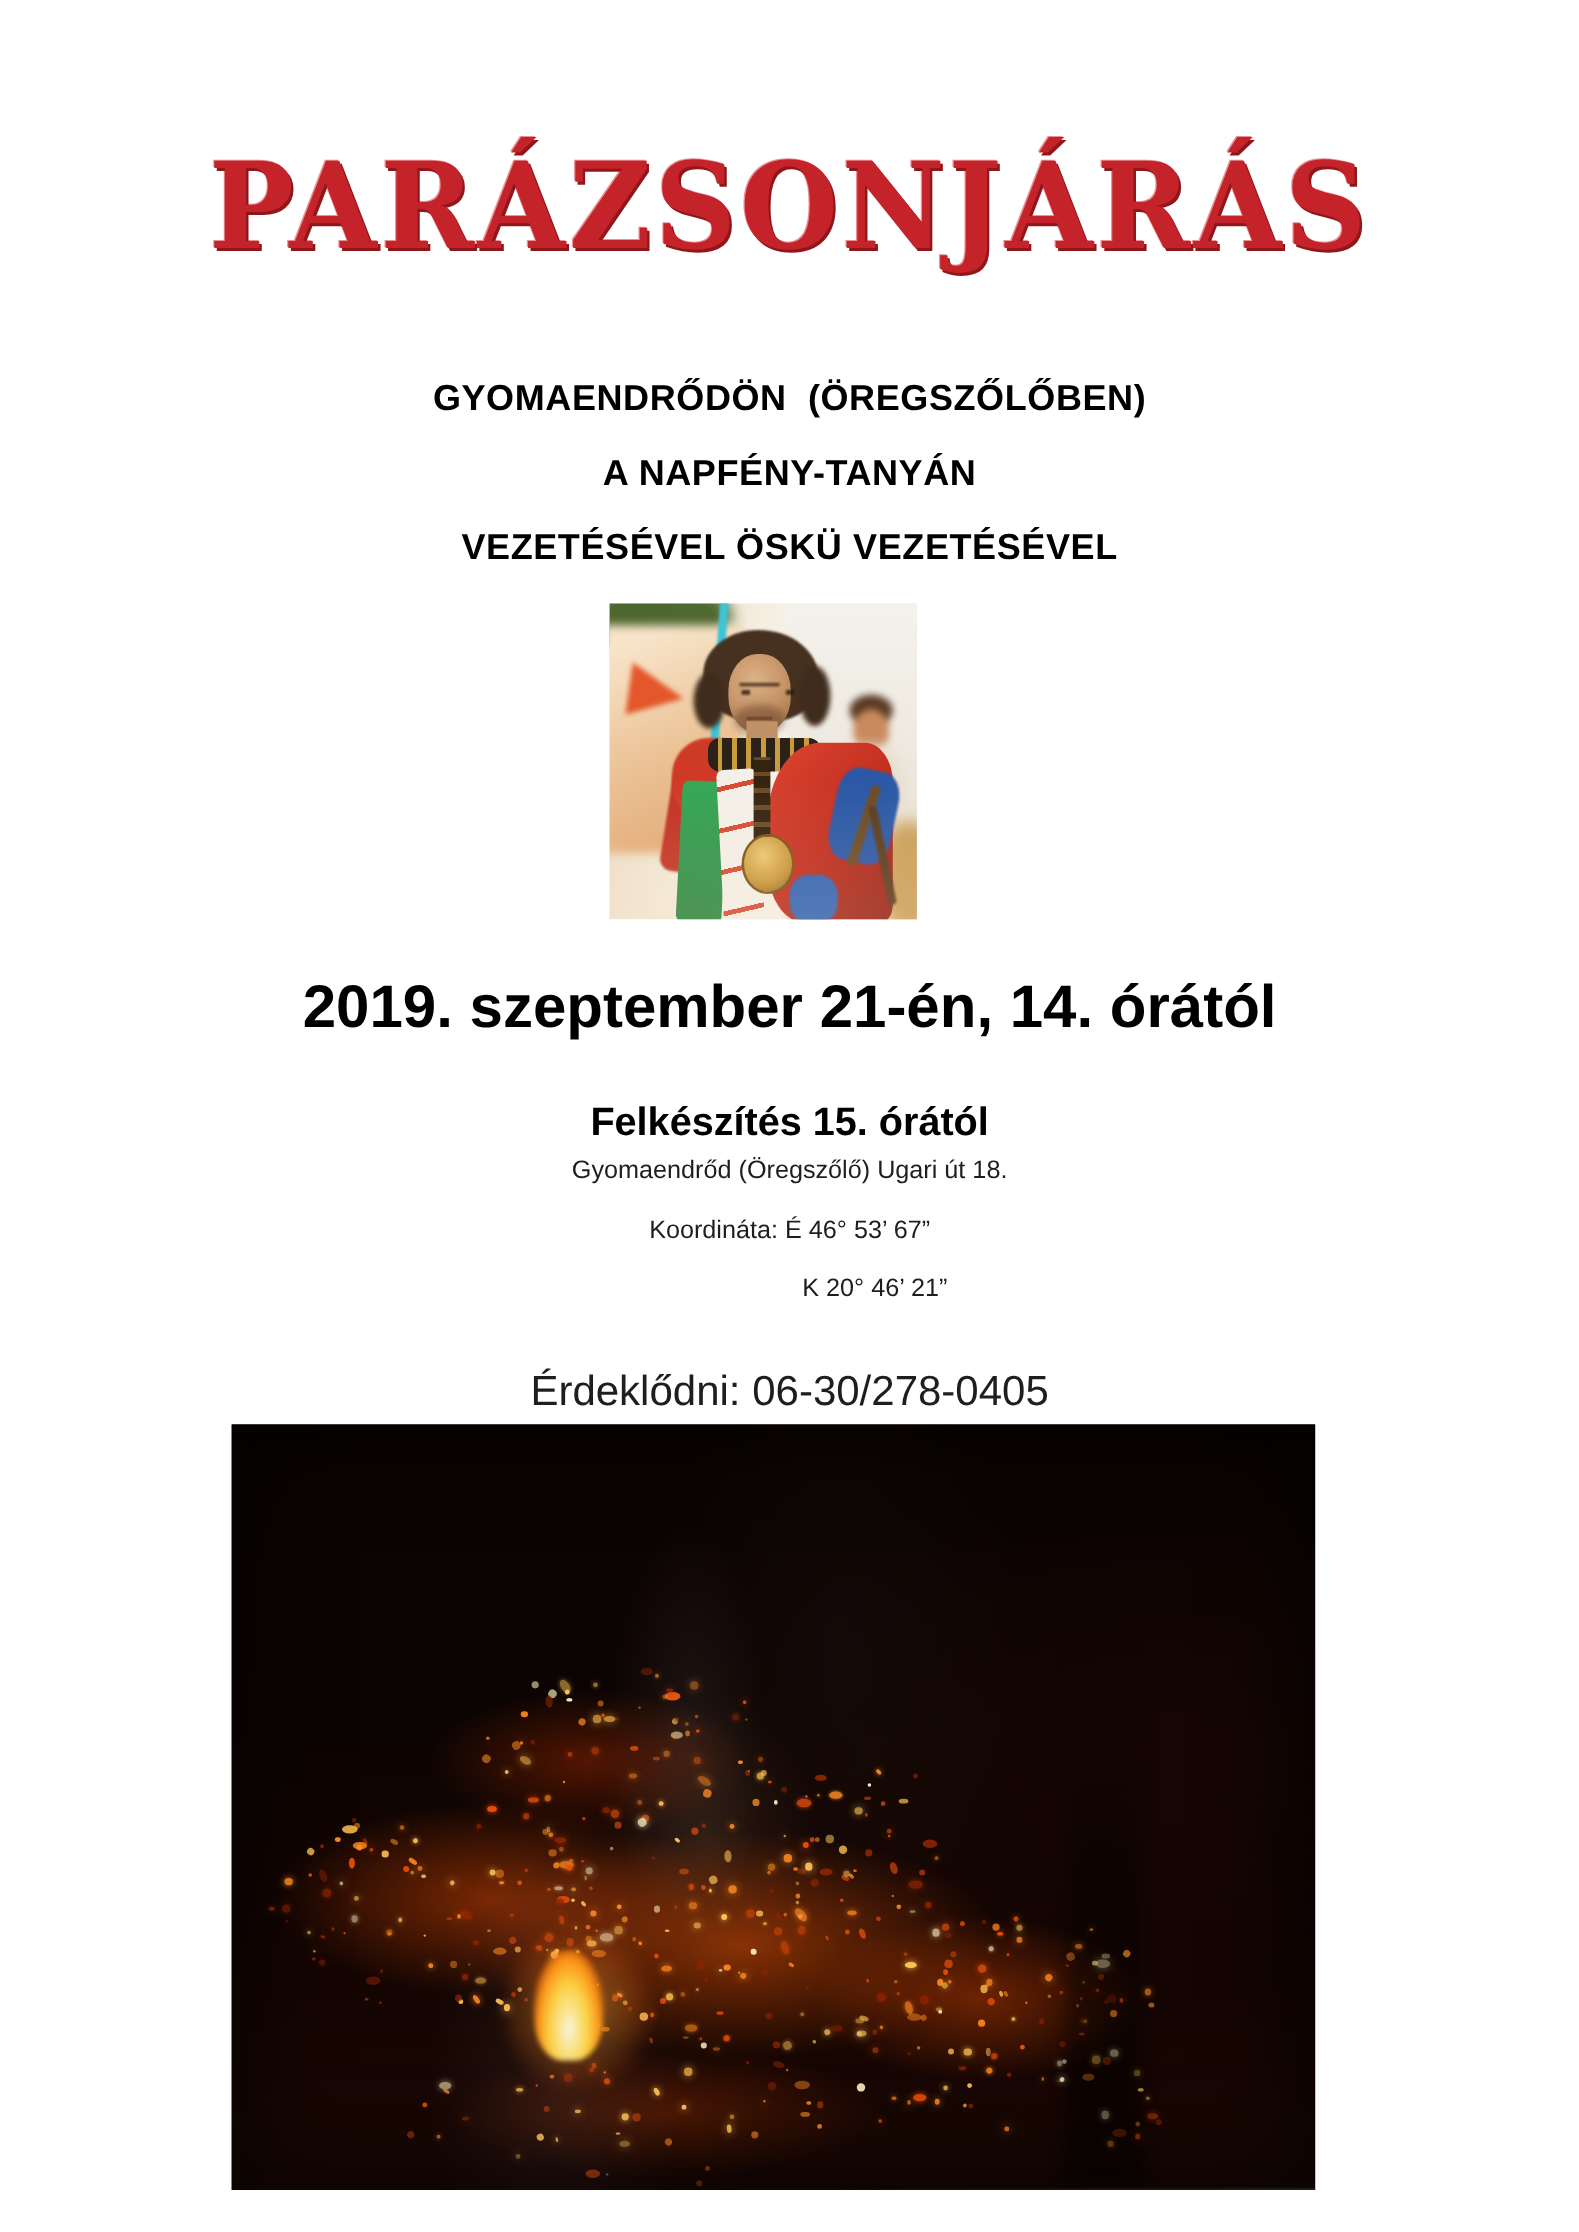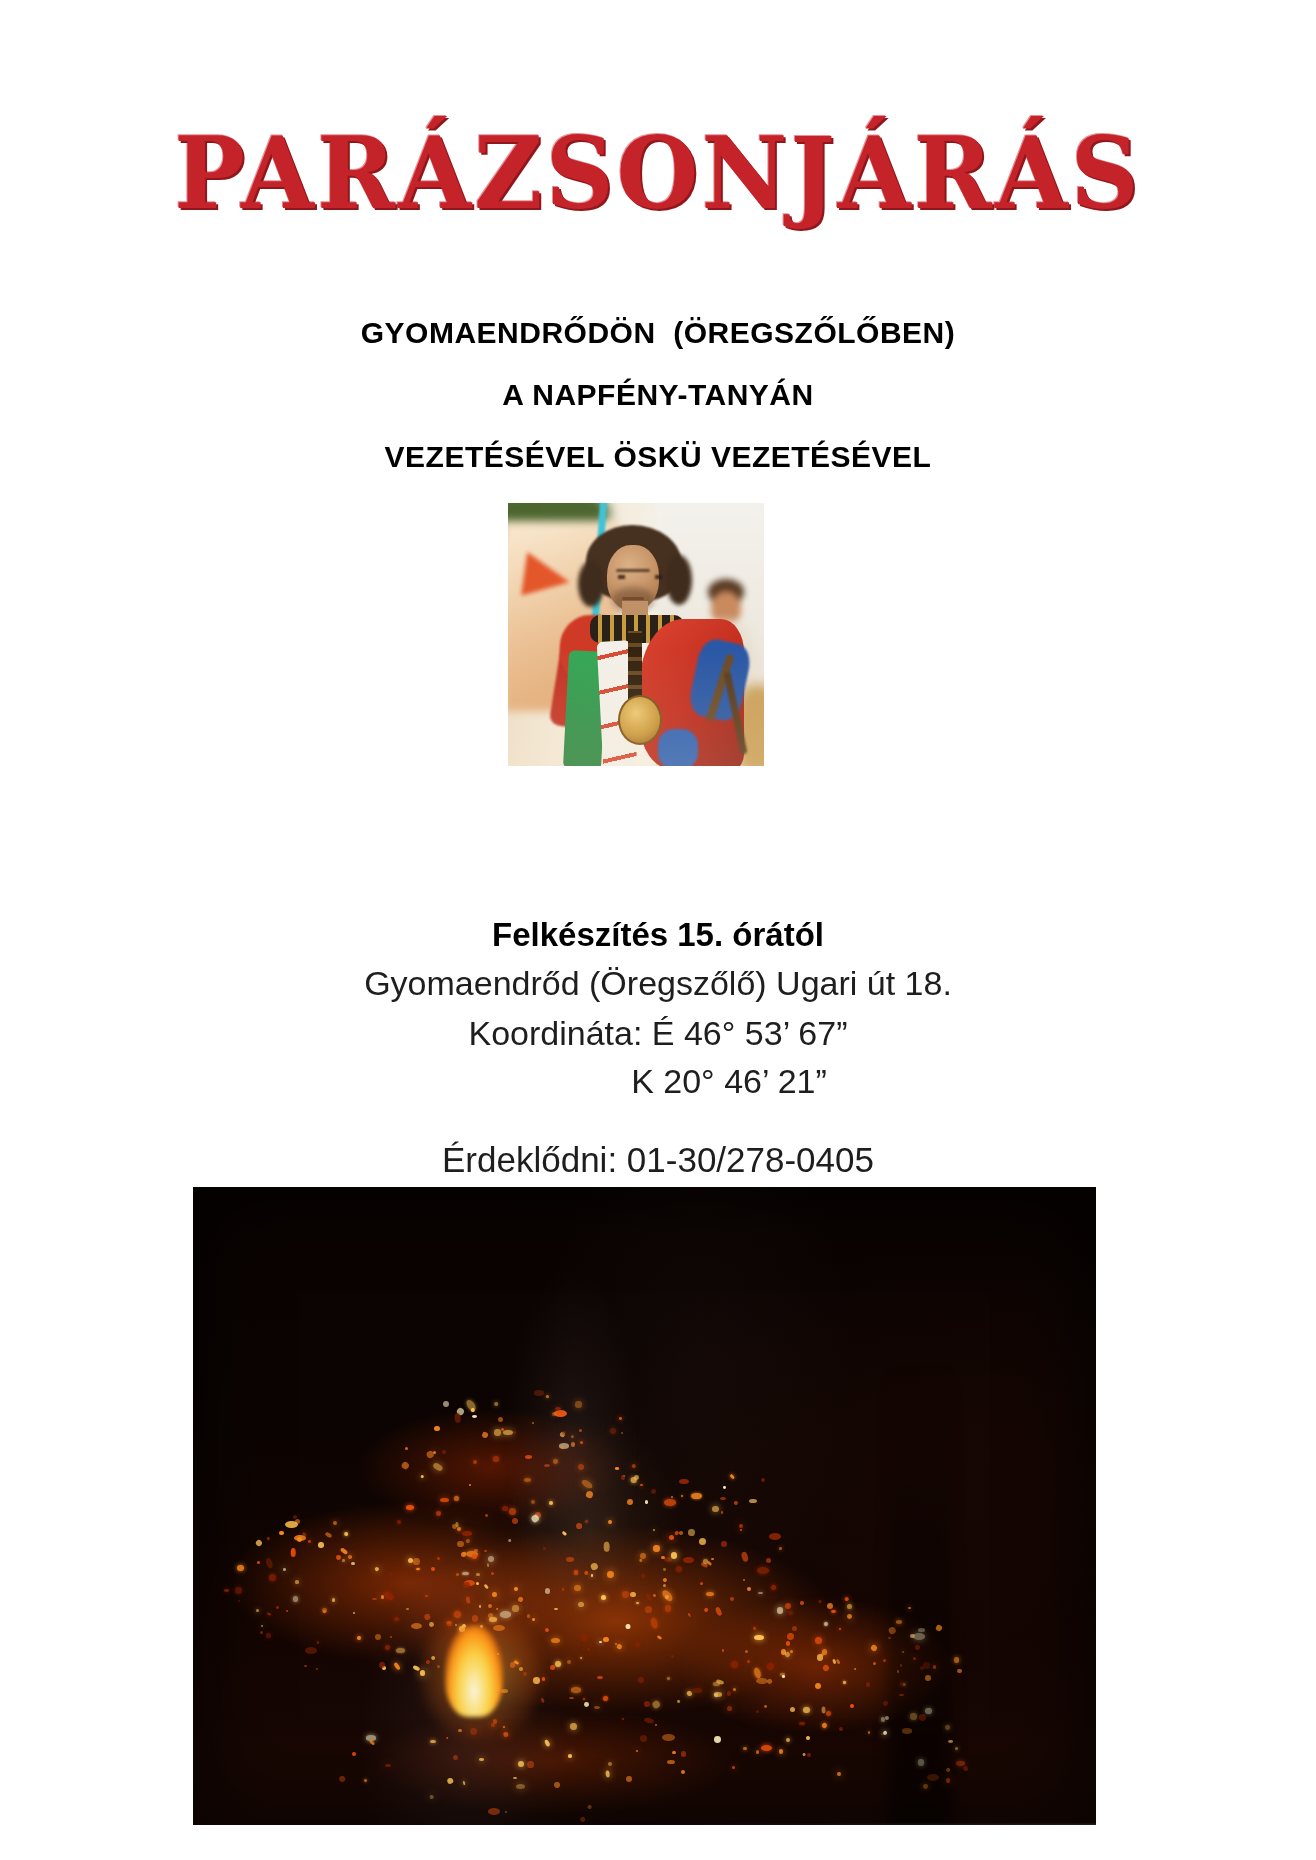--- a/index.html
+++ b/index.html
@@ -70,21 +70,21 @@
     border:2px solid #7c521a;}
   .p-antler1{left:208px;top:150px;width:8px;height:70px;background:#6b4a26;transform:rotate(18deg);border-radius:4px;filter:blur(1px);}
   .p-antler2{left:224px;top:168px;width:7px;height:84px;background:#593b1d;transform:rotate(-12deg);border-radius:4px;filter:blur(1px);}
   .p-warm{inset:0;background:linear-gradient(to bottom,rgba(255,240,220,0) 55%,rgba(255,225,190,.18) 100%);}
   
   .date-main{position:absolute;top:810px;left:0;width:100%;text-align:center;
     font-size:50px;font-weight:700;color:#000;}
   .date-sub{position:absolute;top:916px;left:0;width:100%;text-align:center;
     font-size:33px;font-weight:700;color:#000;}
   
-  .addr{position:absolute;left:0;width:100%;text-align:center;font-size:34px;color:#1e1e1e;}
+  .addr{position:absolute;left:0;width:100%;text-align:center;font-size:21px;color:#1e1e1e;}
   .addr1{top:964px;}
   .addr2{top:1014px;}
   .addr3{top:1062px;transform:translateX(71px);}
   .contact{position:absolute;top:1140px;left:0;width:100%;text-align:center;font-size:35px;color:#1e1e1e;}
   
   .fire{
     position:absolute;left:193px;top:1187px;width:903px;height:638px;
     background:#0b0403;overflow:hidden;
   }
   .fire-glow{position:absolute;inset:0;
@@ -156,27 +156,28 @@
     <div class="p-robe-blue2"></div>
     <div class="p-flag-green"></div>
     <div class="p-flag-white"></div>
     <div class="p-strap"></div>
     <div class="p-medal"></div>
     <div class="p-antler1"></div>
     <div class="p-antler2"></div>
     <div class="p-warm"></div>
   </div>
 
+  <div class="date-main">2019. szeptember 21-én, 14. órától</div>
   <div class="date-sub">Felkészítés 15. órától</div>
 
   <div class="addr addr1">Gyomaendrőd (Öregszőlő) Ugari út 18.</div>
   <div class="addr addr2">Koordináta: É 46° 53’ 67”</div>
   <div class="addr addr3">K 20° 46’ 21”</div>
 
-  <div class="contact">Érdeklődni: 01-30/278-0405</div>
+  <div class="contact">Érdeklődni: 06-30/278-0405</div>
 
   <div class="fire" role="img" aria-label="Izzó parázságy éjszaka, kis lánggal">
     <div class="fire-glow"></div>
     <div class="ember-field" id="emberField">
         <div class="ember" style="left: 356.4px; top: 313.5px; width: 4.1px; height: 4.1px; background: rgb(255, 194, 82); opacity: 0.94; box-shadow: rgb(255, 194, 82) 0px 0px 4px;"></div>
         <div class="ember" style="left: 234px; top: 263.9px; width: 6.6px; height: 6.6px; background: rgb(255, 138, 30); opacity: 0.54; transform: rotate(65deg);"></div>
         <div class="ember" style="left: 291.5px; top: 327px; width: 3.1px; height: 3.1px; background: rgb(232, 78, 9); opacity: 0.67; transform: rotate(29deg);"></div>
         <div class="ember" style="left: 338.5px; top: 235.3px; width: 2.2px; height: 2.2px; background: rgb(255, 138, 30); opacity: 0.61; box-shadow: rgb(255, 138, 30) 0px 0px 7px;"></div>
         <div class="ember" style="left: 361px; top: 222.9px; width: 12.6px; height: 7px; background: rgb(232, 78, 9); opacity: 1;"></div>
         <div class="ember" style="left: 351.3px; top: 276.9px; width: 5.6px; height: 3.1px; background: rgb(232, 78, 9); opacity: 0.56;"></div>

